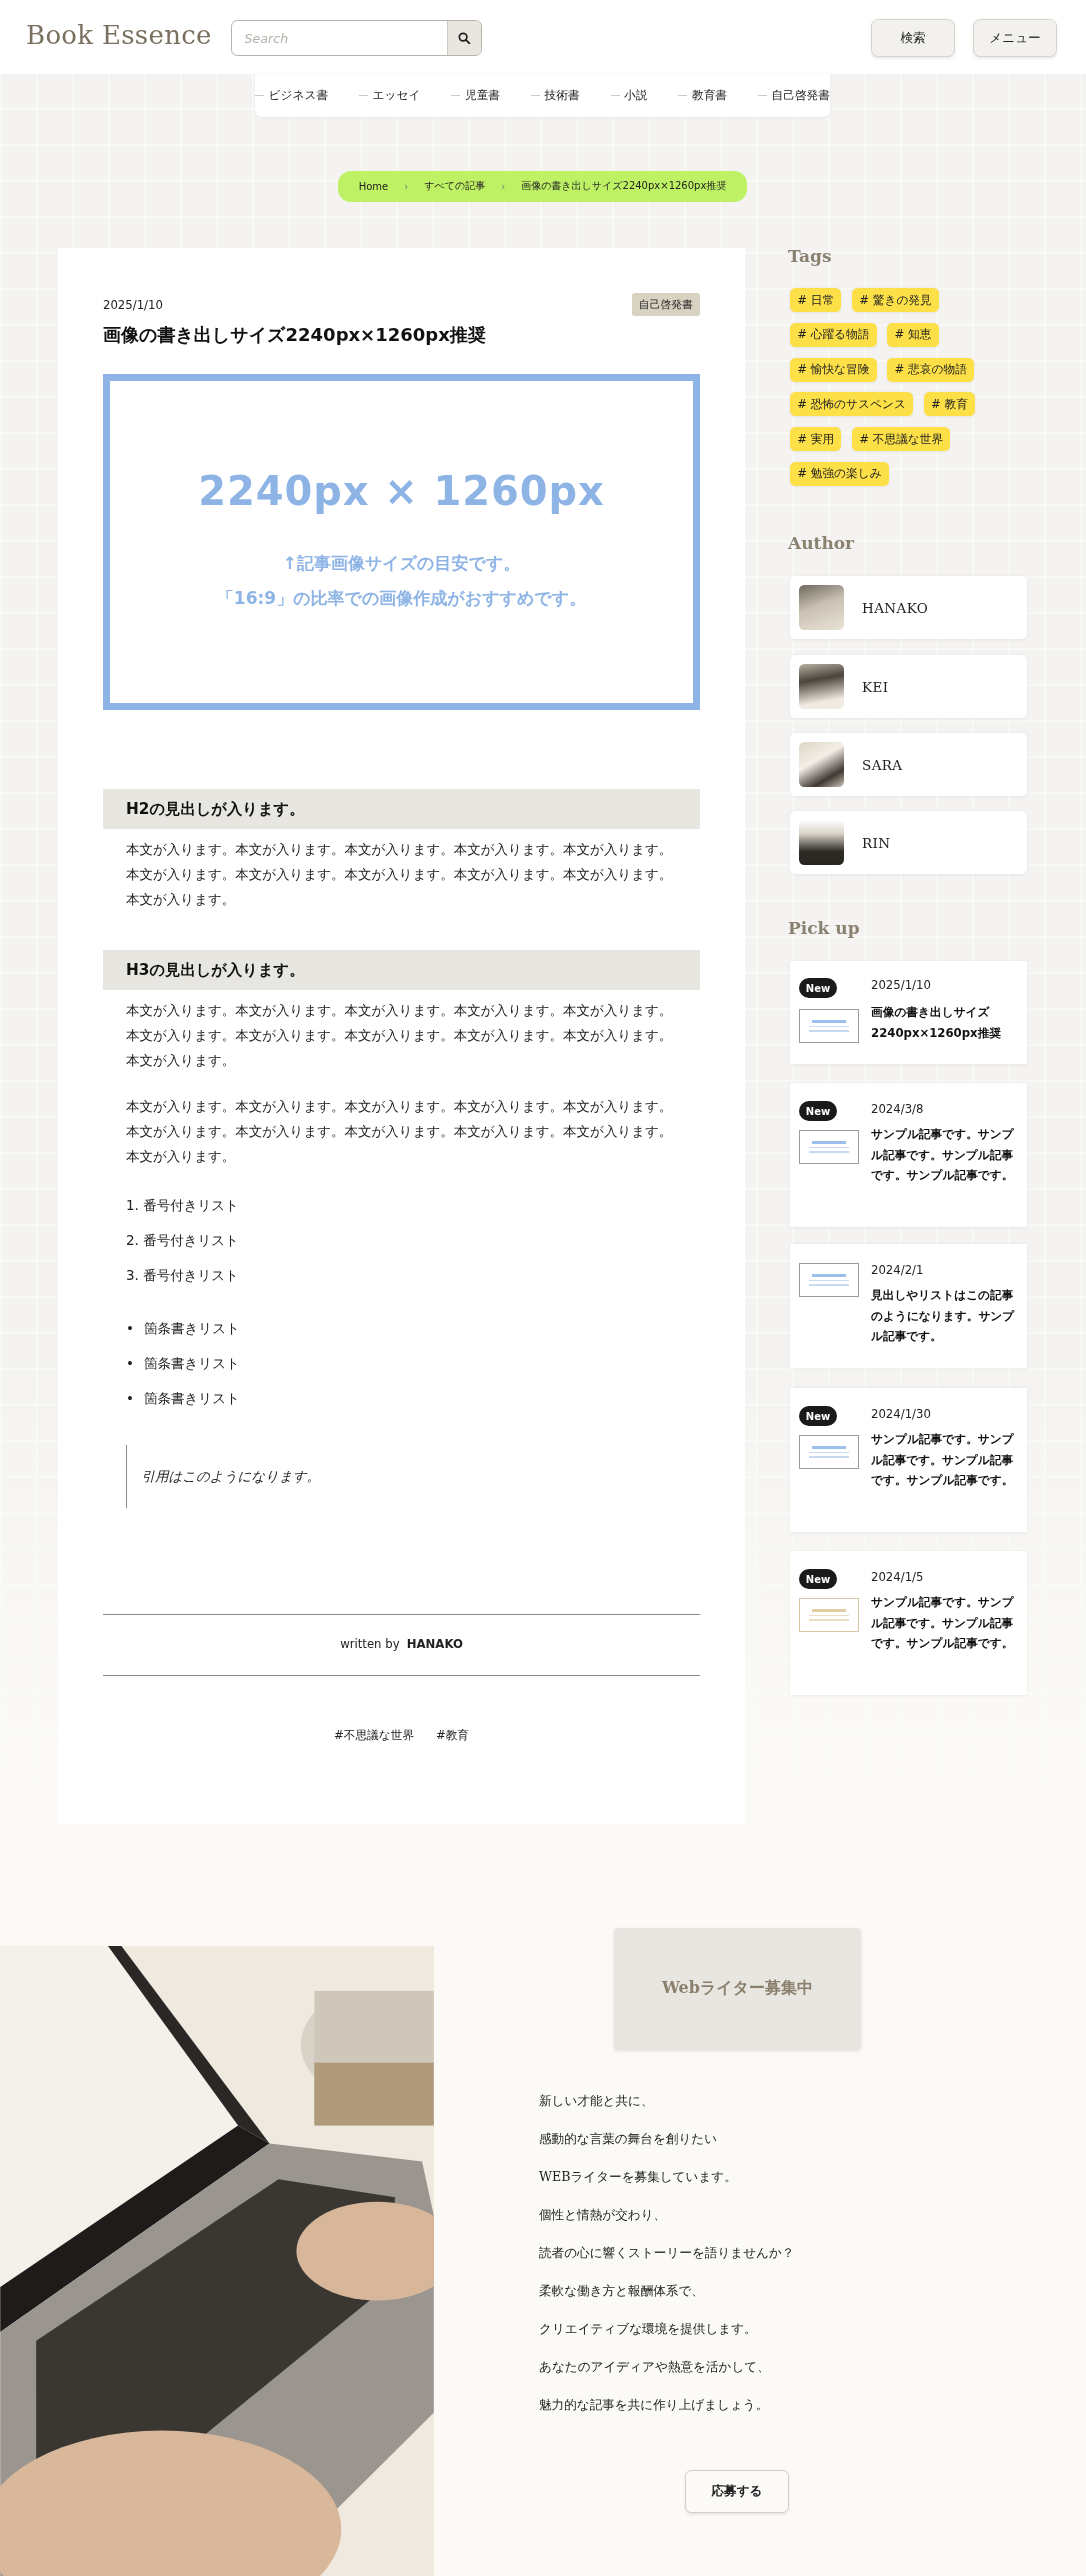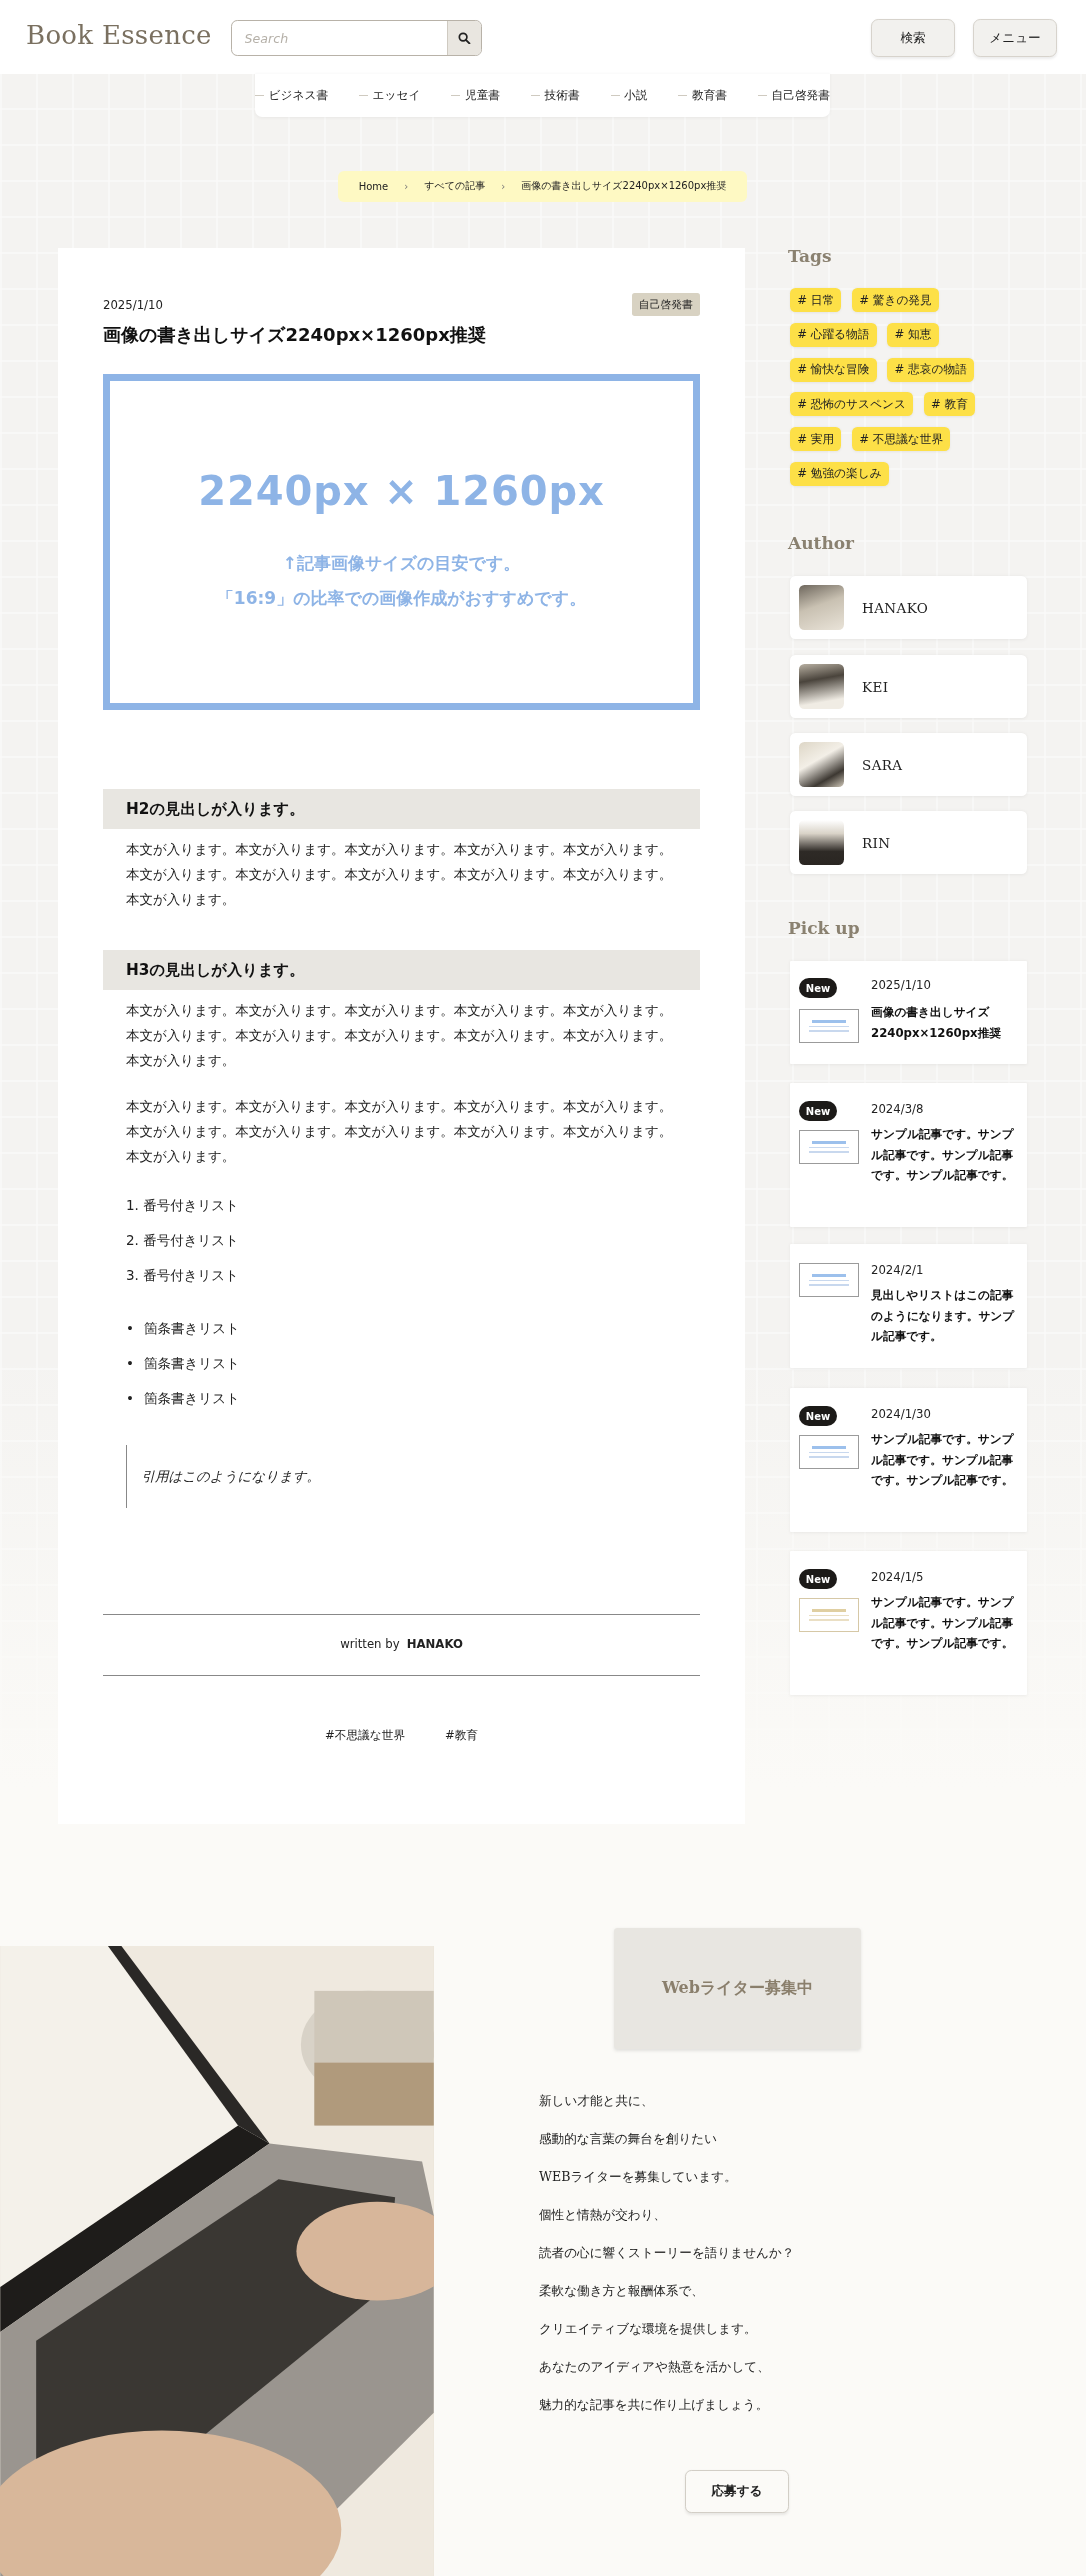--- a/index.html
+++ b/index.html
@@ -67,21 +67,21 @@
     box-shadow: 0 0.9px 3.6px rgba(0,0,0,0.05);
     display: flex; align-items: center; justify-content: center; gap: 31px;
   }
   .catnav a {
     font-size: 11.7px; color: #222; text-decoration: none; display: flex; align-items: center; gap: 4.5px;
   }
   .catnav a .dash { width: 9px; height: 1.8px; background: #cfcac0; display: inline-block; }
 
   .breadcrumb {
     position: absolute; left: 338px; top: 171px; width: 409px; height: 30.5px;
-    background: #fef9c3; border-radius: 6px;
+    background: #bef264; border-radius: 13px;
     display: flex; align-items: center; justify-content: center; gap: 16px;
     font-size: 10px; color: #222;
   }
   .breadcrumb .sep { color: #777; font-size: 10px; }
 
   
   .article {
     position: absolute; left: 58px; top: 248px; width: 687px; height: 1576px;
     background: #fff;
   }
@@ -117,21 +117,21 @@
     font-size: 13.5px; font-style: italic; color: #222;
   }
   .divider { position: absolute; left: 45px; width: 597px; height: 0.9px; background: #888; }
   .written {
     position: absolute; left: 0; width: 687px; top: 1389px; text-align: center; font-size: 11.7px; color: #222;
   }
   .written b { margin-left: 7.2px; }
   .art-tags {
     position: absolute; left: 0; width: 687px; top: 1480px; text-align: center; font-size: 11.7px; color: #222;
   }
-  .art-tags span { margin: 0 18px; }
+  .art-tags span { margin: 0 9px; }
 
   
   .side-h {
     position: absolute; left: 788px; font-family: "DejaVu Serif", serif; font-size: 17px; color: #8a8170;
   }
   .tags { position: absolute; left: 790px; top: 288px; width: 242px; display: flex; flex-wrap: wrap; gap: 10.8px 10.8px; }
   .tag {
     background: #fde047; border-radius: 5.4px; padding: 4.5px 7.2px; font-size: 11.7px; color: #222;
     box-shadow: 0 0.9px 2.7px rgba(0,0,0,0.06); height: 24px;
   }

